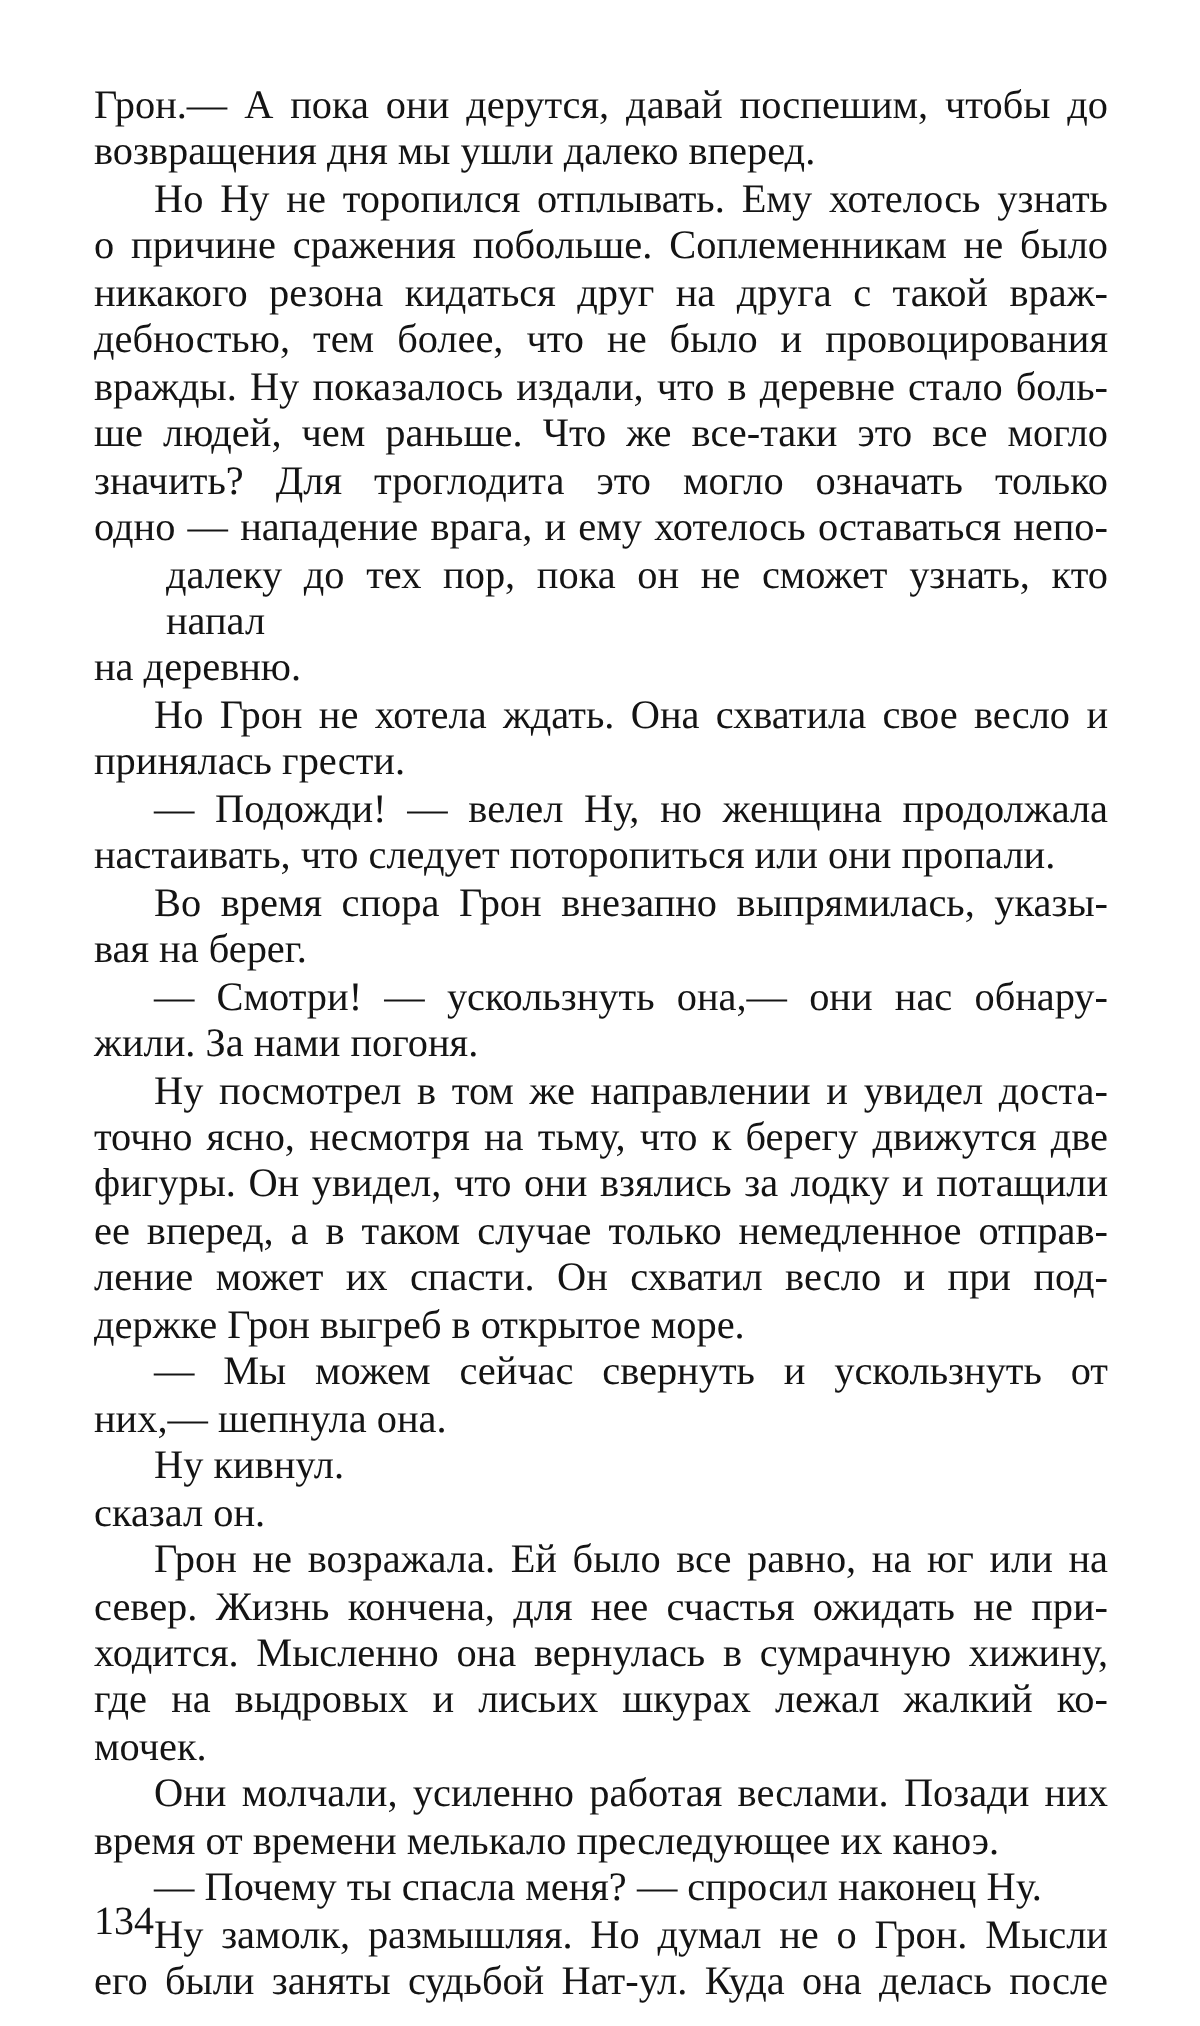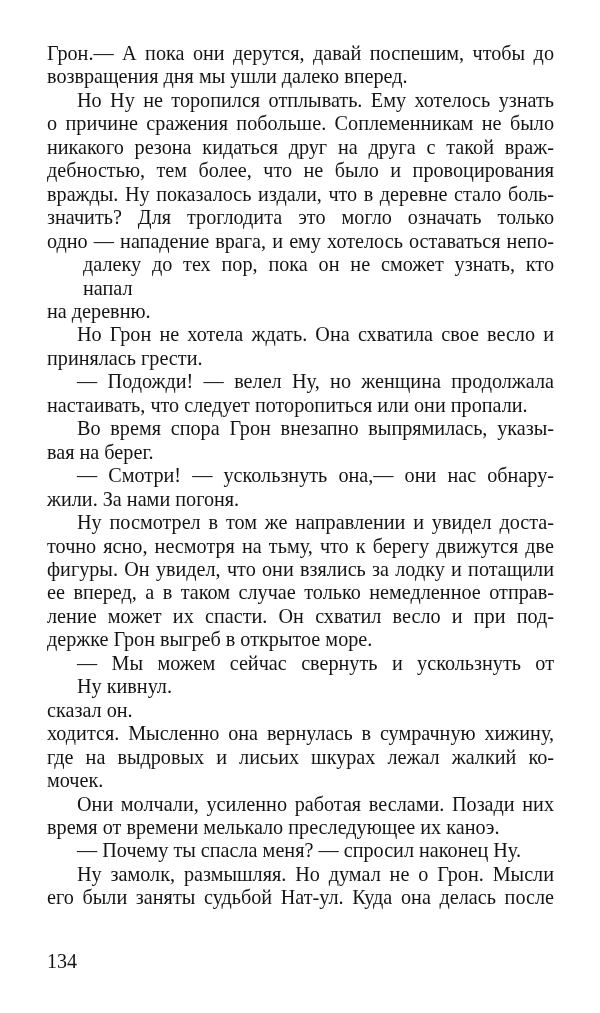--- a/index.html
+++ b/index.html
@@ -35,41 +35,45 @@
 <body>
 
 <div class="page" id="page-body">
     <p style="text-align-last: justify;">Грон.— А пока они дерутся, давай поспешим, чтобы до</p>
     <p>возвращения дня мы ушли далеко вперед.</p>
     <p class="indent" style="text-align-last: justify;">Но Ну не торопился отплывать. Ему хотелось узнать</p>
     <p style="text-align-last: justify;">о причине сражения побольше. Соплеменникам не было</p>
     <p style="text-align-last: justify;">никакого резона кидаться друг на друга с такой враж-</p>
     <p style="text-align-last: justify;">дебностью, тем более, что не было и провоцирования</p>
     <p style="text-align-last: justify;">вражды. Ну показалось издали, что в деревне стало боль-</p>
+    <p style="text-align-last: justify;">ше людей, чем раньше. Что же все-таки это все могло</p>
     <p style="text-align-last: justify;">значить? Для троглодита это могло означать только</p>
     <p style="text-align-last: justify;">одно — нападение врага, и ему хотелось оставаться непо-</p>
     <p style="text-align-last: justify; margin-left: 36px;">далеку до тех пор, пока он не сможет узнать, кто напал</p>
     <p>на деревню.</p>
     <p class="indent" style="text-align-last: justify;">Но Грон не хотела ждать. Она схватила свое весло и</p>
     <p>принялась грести.</p>
     <p class="indent" style="text-align-last: justify;">— Подожди! — велел Ну, но женщина продолжала</p>
     <p>настаивать, что следует поторопиться или они пропали.</p>
     <p class="indent" style="text-align-last: justify;">Во время спора Грон внезапно выпрямилась, указы-</p>
     <p>вая на берег.</p>
     <p class="indent" style="text-align-last: justify;">— Смотри! — ускользнуть она,— они нас обнару-</p>
     <p>жили. За нами погоня.</p>
     <p class="indent" style="text-align-last: justify;">Ну посмотрел в том же направлении и увидел доста-</p>
     <p style="text-align-last: justify;">точно ясно, несмотря на тьму, что к берегу движутся две</p>
     <p style="text-align-last: justify;">фигуры. Он увидел, что они взялись за лодку и потащили</p>
     <p style="text-align-last: justify;">ее вперед, а в таком случае только немедленное отправ-</p>
     <p style="text-align-last: justify;">ление может их спасти. Он схватил весло и при под-</p>
     <p>держке Грон выгреб в открытое море.</p>
     <p class="indent" style="text-align-last: justify;">— Мы можем сейчас свернуть и ускользнуть от</p>
+    <p>них,— шепнула она.</p>
     <p class="indent">Ну кивнул.</p>
     <p>сказал он.</p>
+    <p class="indent" style="text-align-last: justify;">Грон не возражала. Ей было все равно, на юг или на</p>
+    <p style="text-align-last: justify;">север. Жизнь кончена, для нее счастья ожидать не при-</p>
     <p style="text-align-last: justify;">ходится. Мысленно она вернулась в сумрачную хижину,</p>
     <p style="text-align-last: justify;">где на выдровых и лисьих шкурах лежал жалкий ко-</p>
     <p>мочек.</p>
     <p class="indent" style="text-align-last: justify;">Они молчали, усиленно работая веслами. Позади них</p>
     <p>время от времени мелькало преследующее их каноэ.</p>
     <p class="indent">— Почему ты спасла меня? — спросил наконец Ну.</p>
     <p class="indent" style="text-align-last: justify;">Ну замолк, размышляя. Но думал не о Грон. Мысли</p>
     <p style="text-align-last: justify;">его были заняты судьбой Нат-ул. Куда она делась после</p>
   </div>
 

